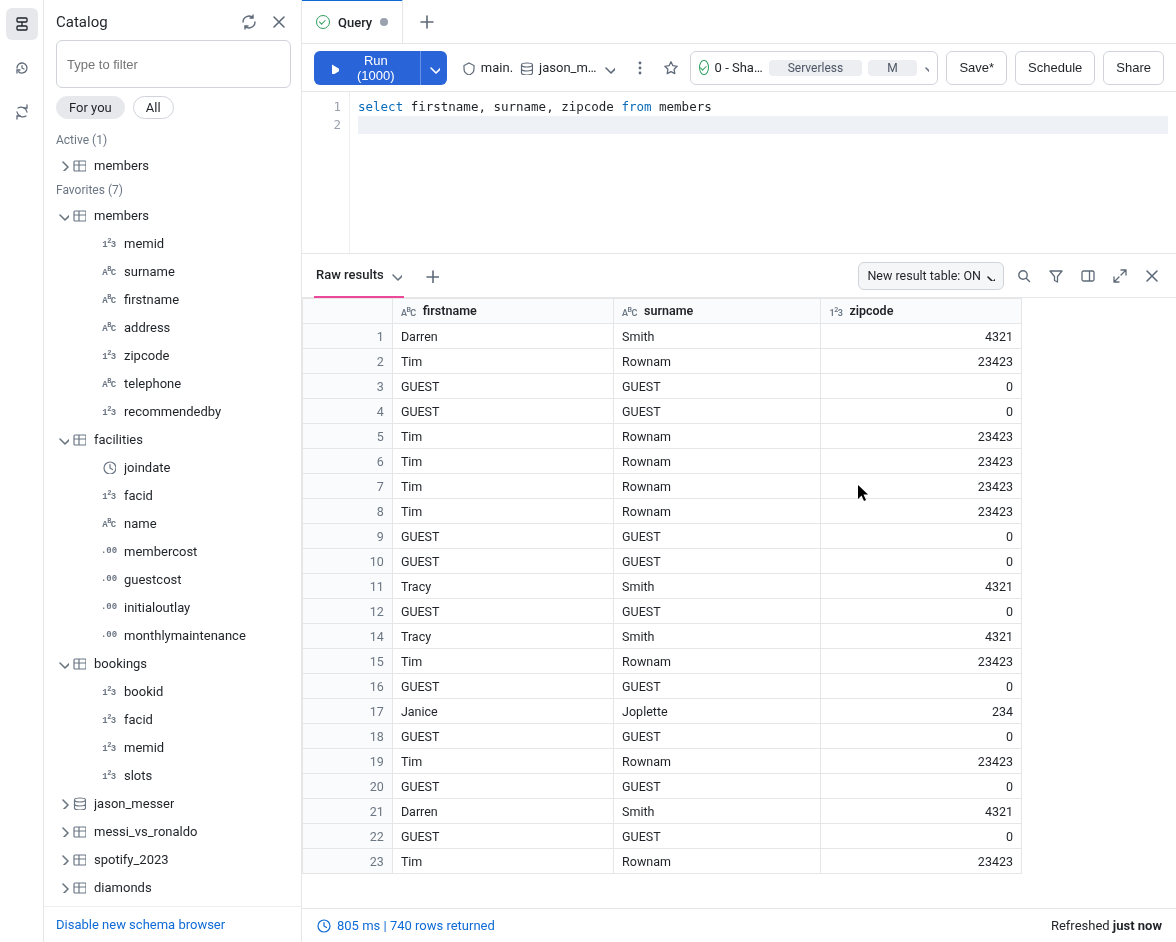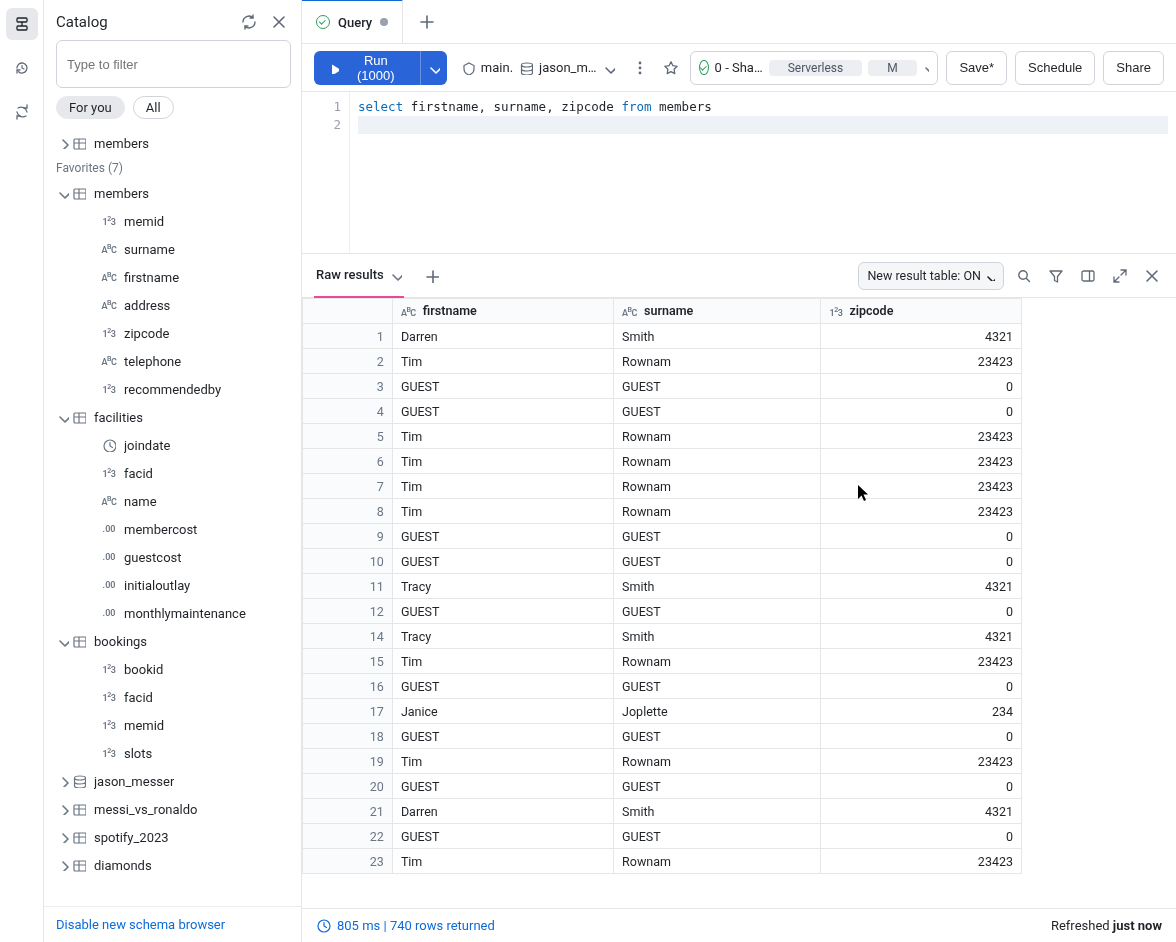--- a/index.html
+++ b/index.html
@@ -18,21 +18,21 @@
   .icon-btn { width: 24px; height: 24px; display: flex; align-items: center; justify-content: center; color: #5f6a79; cursor: pointer; border-radius: 4px; }
   .sidebar-filter { padding: 0 10px 8px 12px; }
   .sidebar-filter input { width: 100%; height: 48px; border: 1px solid #d0d4da; border-radius: 6px; padding: 0 10px; font-size: 13px; outline: none; }
   .sidebar-pills { display: flex; gap: 8px; padding: 0 12px 10px; }
   .pill { padding: 3px 12px; border-radius: 14px; border: 1px solid #d0d4da; font-size: 13px; cursor: pointer; }
   .pill.active { background: #e6e8eb; border-color: #e6e8eb; }
   .section-label { font-size: 12px; color: #6b7684; padding: 4px 12px; }
   .tree { flex: 1; overflow-y: auto; padding-bottom: 4px; }
   .tree-item { display: flex; align-items: center; height: 28px; padding-right: 8px; cursor: pointer; }
   .chevron { width: 14px; display: flex; justify-content: center; color: #6b7684; }
-  .titem-icon { width: 18px; display: flex; justify-content: center; color: #6b7684; margin-right: 6px; }
+  .titem-icon { width: 18px; display: flex; justify-content: center; color: #6b7684; margin-right: 6px; font-family: Liberation Mono, monospace; }
   .titem-label { font-size: 13px; color: #1f2328; white-space: nowrap; overflow: hidden; text-overflow: ellipsis; }
   .sidebar-footer { border-top: 1px solid #eee; padding: 10px 12px; }
   .sidebar-footer a { color: #0e6bd6; font-size: 13px; cursor: pointer; text-decoration: none; }
 
   
   .main { flex: 1; display: flex; flex-direction: column; overflow: hidden; position: relative; }
   .tabs-bar { display: flex; align-items: center; height: 44px; border-bottom: 1px solid #e6e6e6; }
   .file-tab { display: flex; align-items: center; gap: 8px; height: 44px; padding: 0 14px; border-right: 1px solid #e6e6e6; border-top: 2px solid #0e6bd6; margin-top: -1px; background: #fff; }
   .file-tab .status-dot { width: 14px; height: 14px; border: 1.5px solid #2e9e5b; border-radius: 50%; display: flex; align-items: center; justify-content: center; }
   .file-tab .status-dot::after { content: ""; width: 5px; height: 3px; border-left: 1.5px solid #2e9e5b; border-bottom: 1.5px solid #2e9e5b; transform: rotate(-45deg) translate(0px,-1px); }
@@ -203,20 +203,21 @@
         </svg>
       </span>
   </div>
   <div class="sidebar-filter">
     <input type="text" placeholder="Type to filter" style="">
   </div>
   <div class="sidebar-pills">
     <span class="pill active">For you</span>
     <span class="pill">All</span>
   </div>
+  <div class="section-label">Active (1)</div>
   <div class="tree" id="tree">
       <div class="tree-item" style="padding-left:12px">
     <span class="chevron">
           <svg width="12" height="12">
             <use href="#i-chev-right"></use>
           </svg>
         </span>
     <span class="titem-icon">
           <svg width="14" height="14">
             <use href="#i-table"></use>

